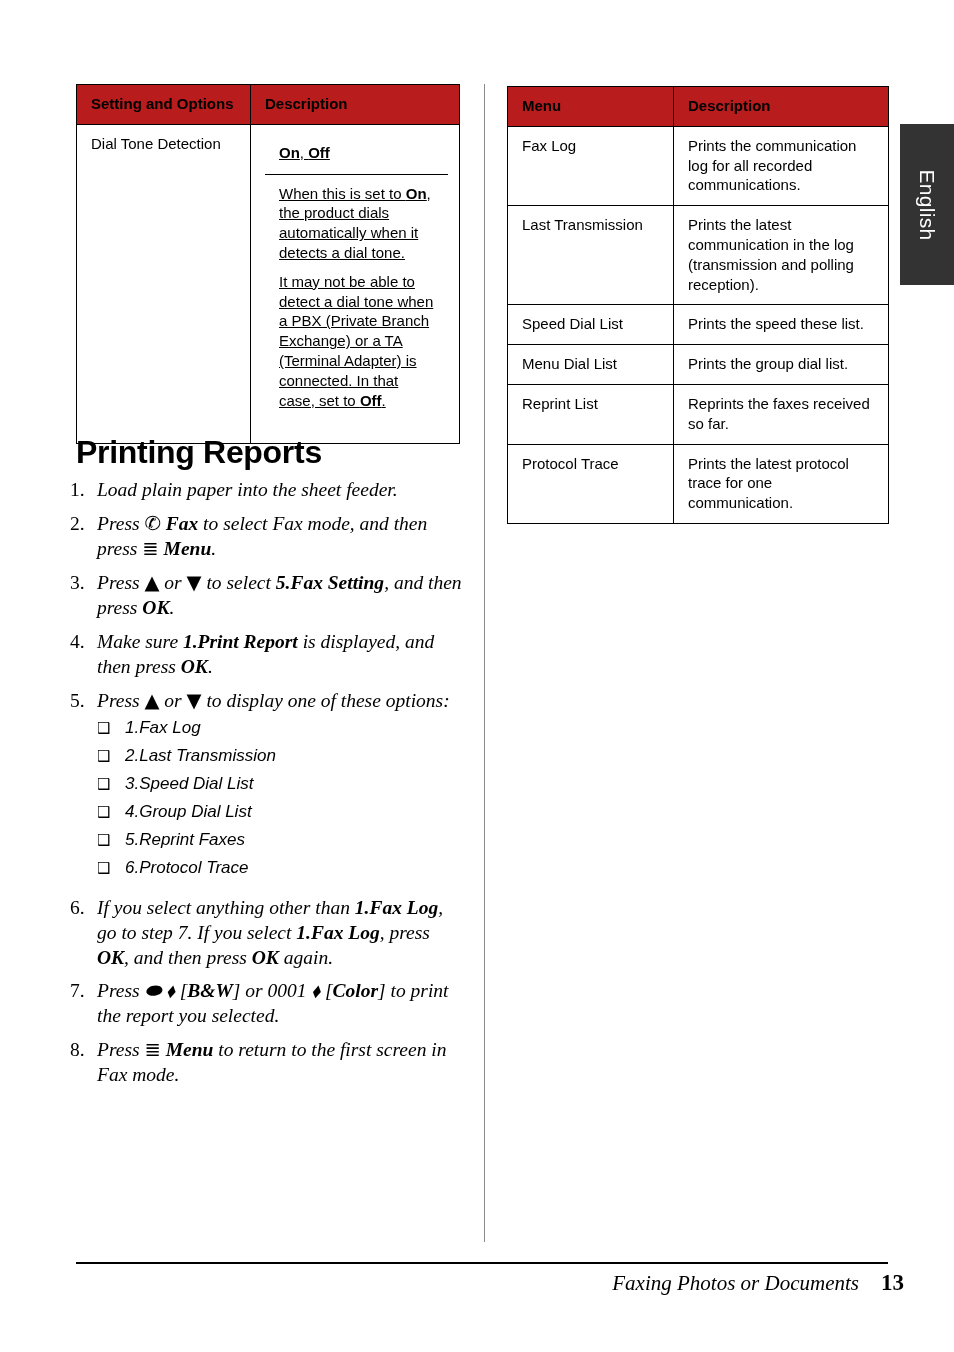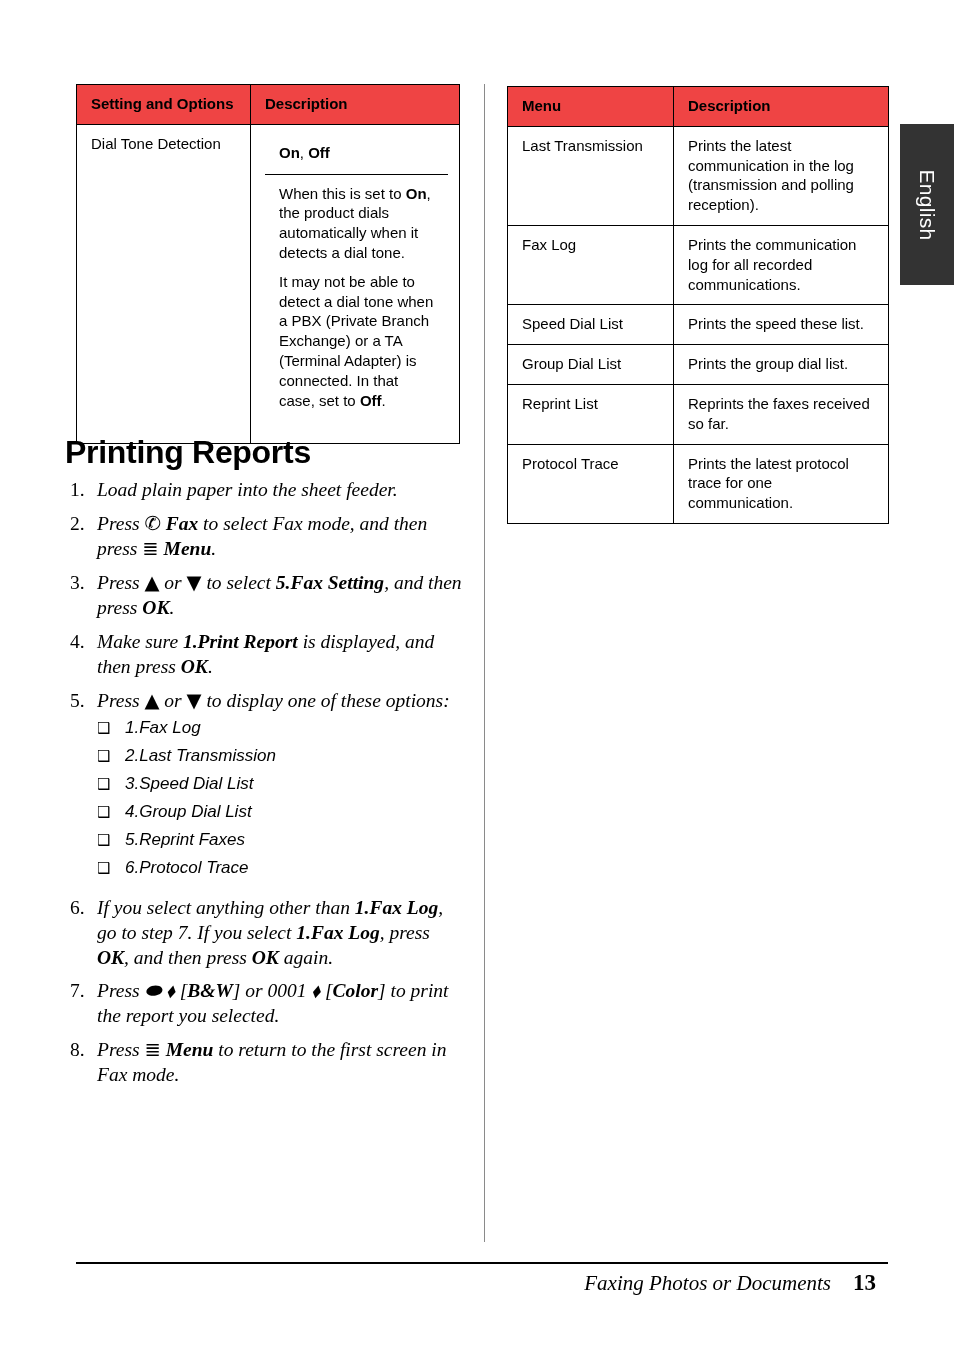--- a/index.html
+++ b/index.html
@@ -70,21 +70,21 @@
     font-size: 15px;
     line-height: 1.32;
   }
   table.doc-table td, table.doc-table th {
     border: 1.6px solid #000000;
     padding: 9px 11px 10px 14px;
     vertical-align: top;
     text-align: left;
   }
   table.doc-table th {
-    background: #ef4444;
+    background: #b91c1c;
     font-weight: bold;
     font-size: 15px;
   }
   td.cell-head {
     font-weight: normal;
   }
   td.nested-wrap {
     padding: 0;
     border-left: 1.6px solid #000000;
     border-top: 0;
@@ -93,30 +93,31 @@
   }
   table.inner-table {
     border-collapse: collapse;
     width: 100%;
   }
   table.inner-table td {
     border: 0;
     border-bottom: 1.6px solid #000000;
     padding: 9px 11px 11px 14px;
     vertical-align: top;
+    text-decoration: underline;
   }
   table.inner-table tr:last-child td { border-bottom: 0; }
   .p-block { margin: 0 0 9px 0; }
   .p-block:last-child { margin-bottom: 12px; }
 
   
   .section-title {
     margin: 0;
     position: absolute;
-    left: 65px;
+    left: 76px;
     top: 434px;
     font-family: "Liberation Sans", "DejaVu Sans", sans-serif;
     font-weight: bold;
     font-size: 32px;
     letter-spacing: -0.3px;
   }
 
   
   .steps {
     position: absolute;
@@ -166,21 +167,21 @@
   .footer-rule {
     position: absolute;
     left: 76px;
     top: 1262px;
     width: 812px;
     height: 1.6px;
     background: #000000;
   }
   .footer {
     position: absolute;
-    left: 64px;
+    left: 92px;
     top: 1270px;
     width: 812px;
     text-align: right;
     font-size: 21px;
   }
   .footer-title {
     font-style: italic;
     margin-right: 22px;
   }
   .footer-page {
@@ -295,33 +296,33 @@
   <div class="col-right">
     <table class="doc-table">
       <thead>
         <tr>
           <th style="width:140px">Menu</th>
           <th>Description</th>
         </tr>
       </thead>
       <tbody>
           <tr>
+            <td>Fax Log</td>
+            <td>Prints the communication log for all recorded communications.</td>
+          </tr>
+          <tr>
             <td>Last Transmission</td>
             <td>Prints the latest communication in the log (transmission and polling reception).</td>
           </tr>
           <tr>
-            <td>Fax Log</td>
-            <td>Prints the communication log for all recorded communications.</td>
-          </tr>
-          <tr>
             <td>Speed Dial List</td>
             <td>Prints the speed these list.</td>
           </tr>
           <tr>
-            <td>Group Dial List</td>
+            <td>Menu Dial List</td>
             <td>Prints the group dial list.</td>
           </tr>
           <tr>
             <td>Reprint List</td>
             <td>Reprints the faxes received so far.</td>
           </tr>
           <tr>
             <td>Protocol Trace</td>
             <td>Prints the latest protocol trace for one communication.</td>
           </tr>

